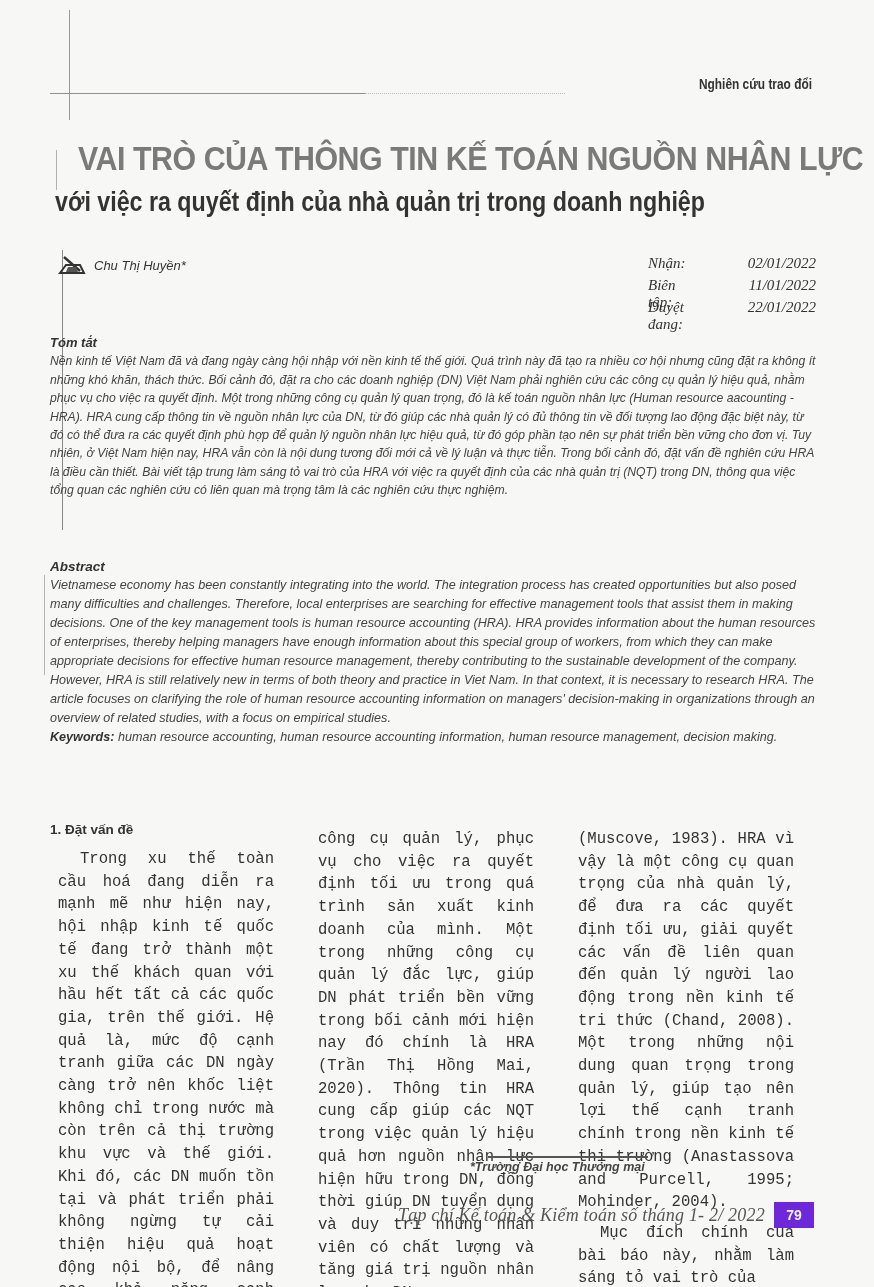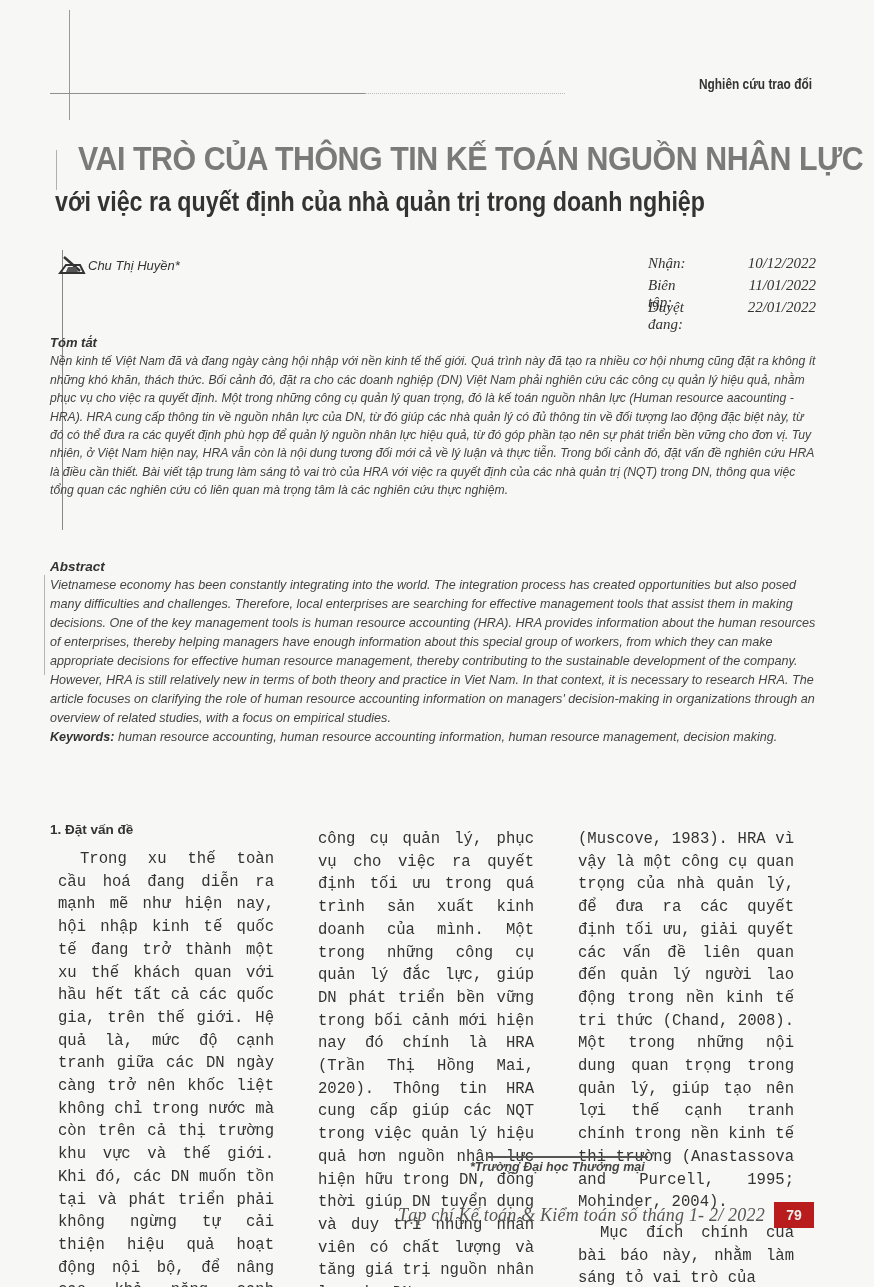--- a/index.html
+++ b/index.html
@@ -29,21 +29,21 @@
     }
     .title2 {
       position: absolute; left: 55px; top: 187px; width: 760px;
       font-family: "Liberation Sans", sans-serif; font-weight: bold; font-size: 27px;
       color: #333; white-space: nowrap;
       transform: scaleX(0.86); transform-origin: left center;
     }
     .author {
       position: absolute; left: 58px; top: 255px;
       font-family: "Liberation Sans", sans-serif; font-style: italic; font-size: 13px; color: #333;
-      display: flex; align-items: center; gap: 2px;
+      display: flex; align-items: center; gap: 8px;
     }
     .author svg { width: 28px; height: 20px; }
     .dates {
       position: absolute; left: 648px; top: 255px; width: 168px;
       font-family: "Liberation Serif", serif; font-style: italic; font-size: 15px; color: #333;
     }
     .date-row { display: flex; height: 22px; gap: 48px; }
     .date-row .lab { width: 72px; }
     .date-row .val { flex: 1; text-align: right; }
     .abstract-block {
@@ -81,21 +81,21 @@
       position: absolute; left: 470px; top: 1160px;
       font-family: "Liberation Sans", sans-serif; font-style: italic; font-weight: bold; font-size: 12.5px; color: #444;
     }
     .journal {
       position: absolute; left: 398px; top: 1205px;
       font-family: "Liberation Serif", serif; font-style: italic; font-size: 18px; color: #555;
       letter-spacing: 0.2px;
     }
     .page-num {
       position: absolute; left: 774px; top: 1202px; width: 40px; height: 26px;
-      background: #b91c1c; color: #f0f0f0;
+      background: #6d28d9; color: #f0f0f0;
       font-family: "Liberation Sans", sans-serif; font-weight: bold; font-size: 14px;
       display: flex; align-items: center; justify-content: center;
     }
   </style>
 </head>
 <body>
 
 <div class="vline-left"></div>
 <div class="vline-left2"></div>
 <div class="vline-left3"></div>
@@ -113,21 +113,21 @@
     <path d="M2 18 L8 10 L22 10 L26 18 Z" fill="none" stroke="#333" stroke-width="2"></path>
     <path d="M6 2 L22 16" stroke="#333" stroke-width="2.5"></path>
     <path d="M10 12 L18 12 L20 17 L8 17 Z" fill="#555"></path>
   </svg>
   <span>Chu Thị Huyền*</span>
 </div>
 
 <div class="dates">
   <div class="date-row">
     <span class="lab">Nhận:</span>
-    <span class="val">10/12/2022</span>
+    <span class="val">02/01/2022</span>
   </div>
   <div class="date-row">
     <span class="lab">Biên tập:</span>
     <span class="val">11/01/2022</span>
   </div>
   <div class="date-row">
     <span class="lab">Duyệt đang:</span>
     <span class="val">22/01/2022</span>
   </div>
 </div>

